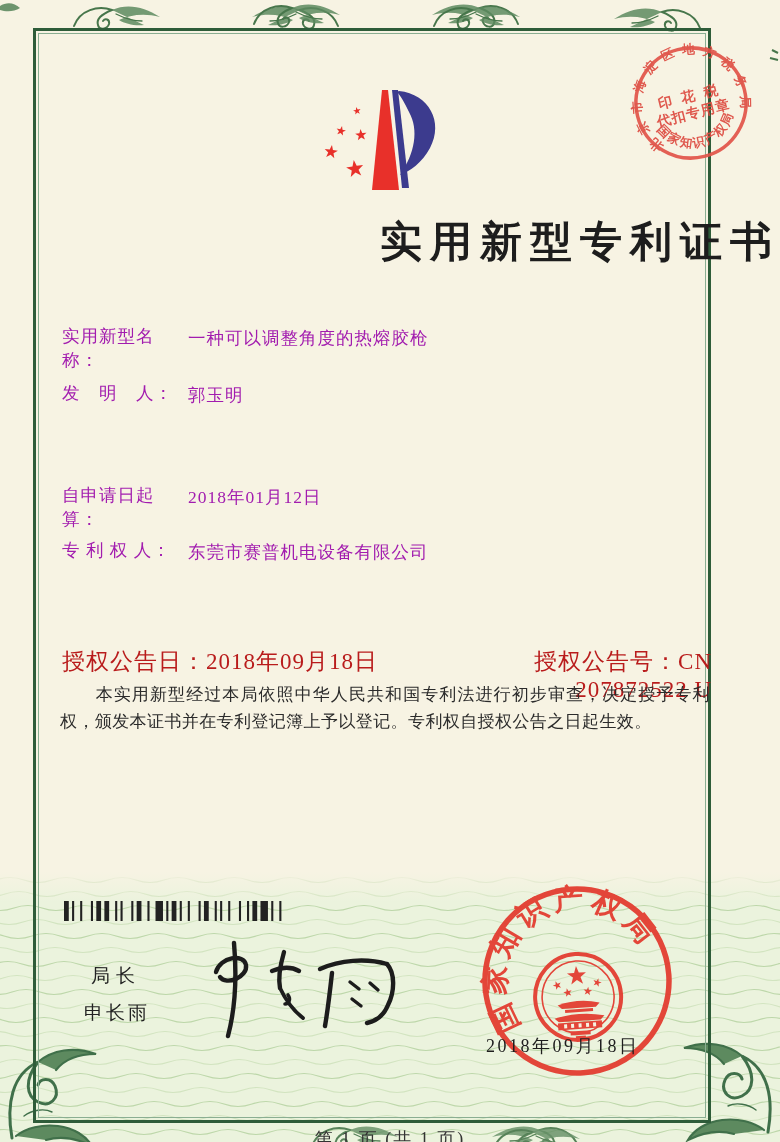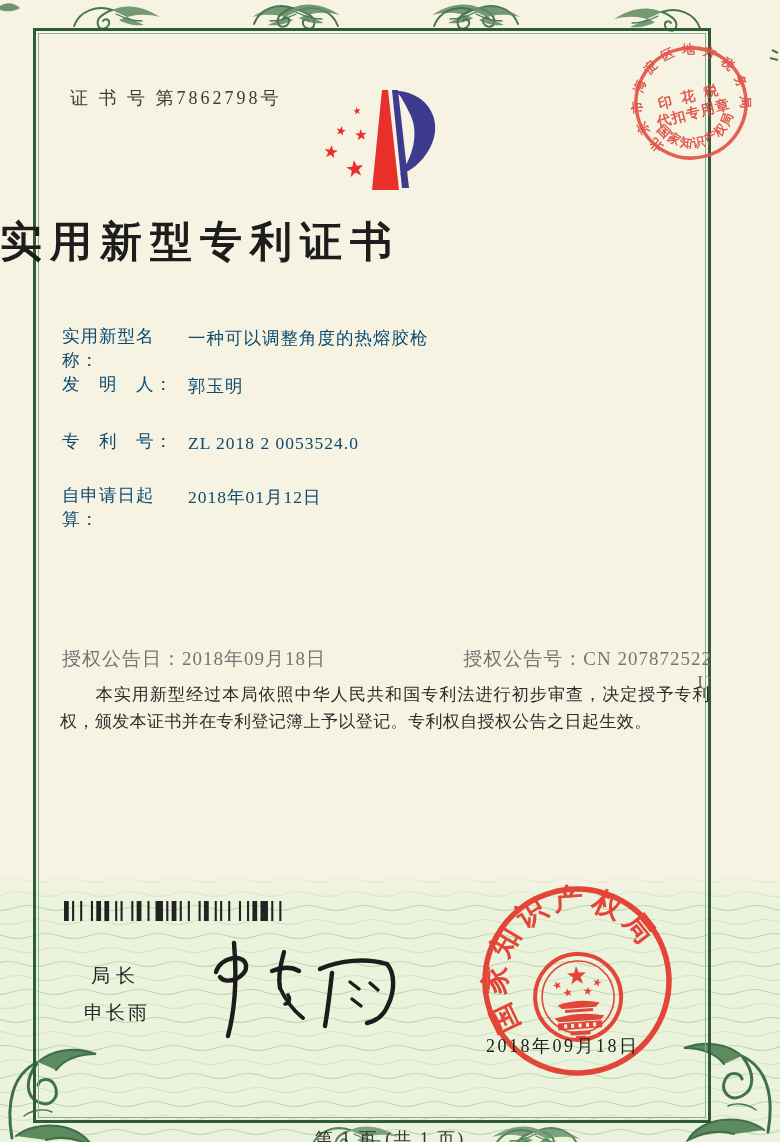--- a/index.html
+++ b/index.html
@@ -6,26 +6,26 @@
   body{width:780px;height:1142px;overflow:hidden;
        font-family:"Liberation Serif","DejaVu Serif",serif;}
   .paper{position:relative;width:780px;height:1142px;background:#f7f3e3;overflow:hidden;}
   .abs{position:absolute;}
   
   .frame{position:absolute;left:33px;top:28px;width:672px;height:1089px;
          border:3px solid #2e5c39;z-index:3;pointer-events:none;}
   .frame::after{content:'';position:absolute;inset:2px;border:1px solid #8aae92;}
   
   .cert-no{left:70px;top:86px;font-size:18px;letter-spacing:3px;color:#3a3a3a;z-index:4;}
-  .title{left:0;top:214px;width:100%;text-align:left;font-size:42px;font-weight:700;
+  .title{left:0;top:214px;width:100%;text-align:right;font-size:42px;font-weight:700;
          letter-spacing:8px;color:#1d1d1d;z-index:4;}
-  .frow{left:62px;width:650px;font-size:17.5px;color:#0c4a6e;letter-spacing:1px;z-index:4;}
+  .frow{left:62px;width:650px;font-size:17.5px;color:#a21caf;letter-spacing:1px;z-index:4;}
   .flabel{display:inline-block;width:126px;vertical-align:top;}
   .fvalue{display:inline-block;width:478px;vertical-align:top;line-height:28px;}
-  .grant{left:62px;top:646px;width:650px;font-size:19px;color:#737373;letter-spacing:1px;z-index:4;}
+  .grant{left:62px;top:646px;width:650px;font-size:23px;color:#b91c1c;letter-spacing:1px;z-index:4;}
   .grant .right{position:absolute;left:390px;top:0;text-align:right;}
   .paras{left:60px;top:681px;width:650px;font-size:17px;line-height:27.4px;color:#2b2b2b;
          text-align:justify;z-index:4;}
   .paras p{margin:0;text-indent:2.1em;letter-spacing:0.4px;}
   .signoff{font-size:19px;color:#222;z-index:5;}
   .sig-title{left:91px;top:963px;letter-spacing:6px;}
   .sig-name{left:84px;top:1000px;letter-spacing:3px;}
   .seal-date{left:486px;top:1034px;font-size:18px;letter-spacing:2.5px;color:#1e1e1e;z-index:7;}
   .footer{left:0;top:1127px;width:100%;text-align:center;font-size:18px;
           letter-spacing:2px;color:#333;z-index:4;}
@@ -100,48 +100,47 @@
 
     <g opacity="0.9">
       <use href="#scrollMotif" transform="translate(310,1124)"></use>
       <use href="#scrollMotif" transform="translate(490,1124) scale(-1,1) translate(-90,0)"></use>
       <use href="#scrollMotif" transform="translate(492,1126)"></use>
     </g>
   </svg>
 
   <div class="frame"></div>
 
-  <div class="abs cert-no">证 书 号 第7862798号</div>
 
   <svg class="abs" style="left:322px;top:86px;z-index:4;" width="132" height="112" viewBox="0 0 132 112">
     <path d="M60,4 L66,4 L77,104 L50,104 Z" fill="#e8302a"></path>
     <path d="M70,4 L76,4 L87,102 L80,102 Z" fill="#3c3b8e"></path>
     <path d="M77,5 C107,8 122,36 108,62 C100,77 88,85 78,89 C93,67 97,44 87,26 C83,18 79,10 75,6 Z" fill="#3c3b8e"></path>
     <g fill="#e8302a">
       <polygon points="34.31,21.06 35.70,23.56 38.53,23.12 36.58,25.22 37.88,27.78 35.28,26.58 33.25,28.60 33.59,25.75 31.04,24.44 33.85,23.89"></polygon>
       <polygon points="20.04,40.11 20.49,43.66 23.97,44.48 20.73,46.00 21.03,49.57 18.58,46.96 15.28,48.35 17.01,45.21 14.67,42.50 18.19,43.17"></polygon>
       <polygon points="38.48,43.02 40.24,46.94 44.52,46.66 41.34,49.54 42.94,53.53 39.21,51.39 35.91,54.14 36.79,49.94 33.15,47.65 37.43,47.19"></polygon>
       <polygon points="9.97,59.07 10.95,63.99 15.89,64.78 11.52,67.23 12.29,72.18 8.61,68.77 4.14,71.04 6.24,66.49 2.71,62.93 7.69,63.53"></polygon>
       <polygon points="31.75,74.09 34.69,79.82 41.09,79.05 36.55,83.63 39.25,89.47 33.50,86.56 28.77,90.95 29.76,84.58 24.14,81.44 30.50,80.41"></polygon>
     </g>
   </svg>
 
   <div class="abs title">实用新型专利证书</div>
 
   <div class="abs frow" style="top:324px;">
     <span class="flabel">实用新型名称：</span><span class="fvalue">一种可以调整角度的热熔胶枪</span>
   </div>
-  <div class="abs frow" style="top:372px;">
+  <div class="abs frow" style="top:381px;">
     <span class="flabel">发　明　人：</span><span class="fvalue">郭玉明</span>
-  </div>
-  <div class="abs frow" style="top:429px;">
-    <span class="flabel">专　利　号：</span><span class="fvalue">ZL 2018 2 0053524.0</span>
   </div>
   <div class="abs frow" style="top:483px;">
     <span class="flabel">自申请日起算：</span><span class="fvalue">2018年01月12日</span>
+  </div>
+  <div class="abs frow" style="top:538px;">
+    <span class="flabel">专 利 权 人：</span><span class="fvalue">东莞市赛普机电设备有限公司</span>
   </div>
 
   <div class="abs grant">
     <span>授权公告日：</span><span>2018年09月18日</span>
     <span class="right"><span>授权公告号：</span><span>CN 207872522 U</span></span>
   </div>
 
   <div class="abs paras">
     <p>本实用新型经过本局依照中华人民共和国专利法进行初步审查，决定授予专利权，颁发本证书并在专利登记簿上予以登记。专利权自授权公告之日起生效。</p>
   </div>

